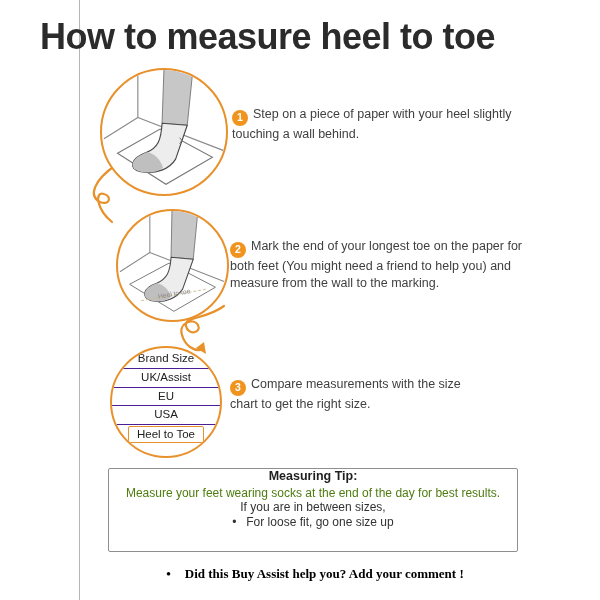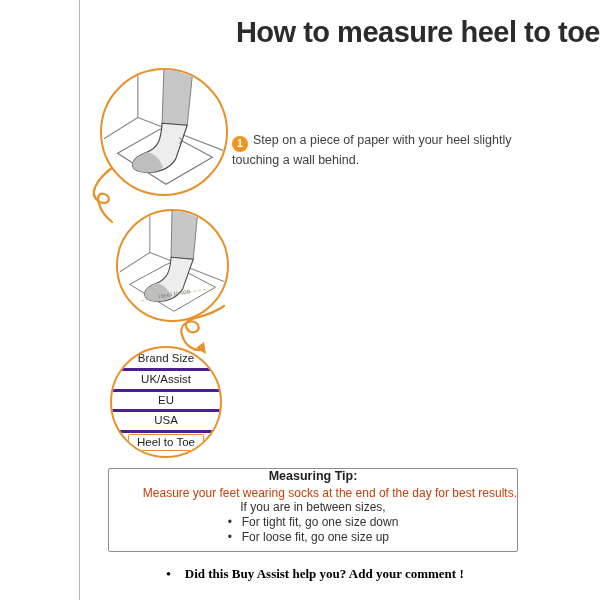--- a/index.html
+++ b/index.html
@@ -1,45 +1,45 @@
 <!DOCTYPE html>
 <html><head>
 <meta charset="utf-8">
 <style>
   html,body{margin:0;padding:0;background:#fff;}
   #canvas{position:relative;width:600px;height:600px;background:#ffffff;overflow:hidden;
           font-family:"Liberation Sans",sans-serif;color:#333;}
   .edge-line{position:absolute;left:79px;top:0;bottom:0;width:1px;background:#b5b5b5;}
-  .title{position:absolute;left:40px;top:16px;width:560px;text-align:right;
-         font-size:29px;font-weight:bold;color:#2b2b2b;letter-spacing:-0.5px;}
+  .title{position:absolute;left:40px;top:16px;width:560px;text-align:left;
+         font-size:36px;font-weight:bold;color:#2b2b2b;letter-spacing:-0.5px;}
   .circle{position:absolute;border:2.5px solid #E8912B;border-radius:50%;background:#fff;
           overflow:hidden;box-sizing:border-box;}
   #circle1{left:100px;top:68px;width:128px;height:128px;}
   #circle2{left:116px;top:209px;width:113px;height:113px;}
   #circle3{left:110px;top:346px;width:112px;height:112px;}
   .circle svg{display:block;width:100%;height:100%;}
   .overlay{position:absolute;left:0;top:0;width:600px;height:600px;pointer-events:none;}
   .step{position:absolute;font-size:12.5px;line-height:17px;color:#3f3f3f;}
-  #step1{left:232px;top:106px;width:284px;margin-top:26px;}
+  #step1{left:232px;top:106px;width:284px;}
   #step2{left:230px;top:238px;width:312px;}
   #step3{left:230px;top:376px;width:254px;}
   .badge{display:inline-flex;align-items:center;justify-content:center;
          width:16px;height:16px;border-radius:50%;background:#F0941E;color:#fff;
          font-size:10.5px;font-weight:bold;margin-right:5px;vertical-align:-3px;}
   .size-table{position:absolute;left:0;top:2px;right:0;}
   .size-row{height:17.8px;line-height:17.8px;text-align:center;font-size:11.5px;color:#222;
-            border-bottom:3px solid #4c1d95;}
+            border-bottom:1px solid #4c1d95;}
   .size-row.last{border-bottom:none;padding-top:1px;height:19px;}
   .hl-box{display:inline-block;border:1.5px solid #E8912B;border-radius:2px;
           padding:0 8px;line-height:15px;background:#fff;}
   .tip-box{position:absolute;left:108px;top:468px;width:410px;height:84px;
            border:1px solid #8f8f8f;border-radius:2px;box-sizing:border-box;
            padding-top:0;background:#fff;}
   .tip-title{text-align:center;font-size:12.5px;font-weight:bold;color:#1f1f1f;}
-  .tip-intro{text-align:right;font-size:12px;color:#c2410c;margin-top:3px;}
+  .tip-intro{text-align:center;font-size:12px;color:#4d7c0f;margin-top:3px;}
   .tip-between{text-align:center;font-size:12px;color:#333;}
   .tip-bullets{width:fit-content;margin:1px auto 0;}
   .tip-bullet-row{font-size:12px;color:#333;line-height:15px;}
   .tip-bullet-row .dot{display:inline-block;width:14px;text-align:left;}
   .footer{position:absolute;left:80px;top:566px;width:470px;text-align:center;
           font-size:13px;font-weight:bold;color:#000000;font-family:Liberation Serif, serif;}
   .footer .dot{margin-right:14px;}
 </style>
 </head>
 <body>
@@ -93,29 +93,32 @@
       <div class="size-row">USA</div>
       <div class="size-row last">
         <span class="hl-box">Heel to Toe</span>
       </div>
     </div>
   </div>
 
   <div class="step" id="step1">
     <span class="badge">1</span><span>Step on a piece of paper with your heel slightly touching a wall behind.</span>
   </div>
+  <div class="step" id="step2">
+    <span class="badge">2</span><span>Mark the end of your longest toe on the paper for both feet (You might need a friend to help you) and measure from the wall to the marking.</span>
+  </div>
+  <div class="step" id="step3">
+    <span class="badge">3</span><span>Compare measurements with the size chart to get the right size.</span>
+  </div>
 
   <div class="tip-box">
     <div class="tip-title">Measuring Tip:</div>
     <div class="tip-intro">Measure your feet wearing socks at the end of the day for best results.</div>
     <div class="tip-between">If you are in between sizes,</div>
     <div class="tip-bullets">
-      <div class="tip-bullet-row">
-        <span class="dot">•</span><span>For tight fit, go one size down</span>
-      </div>
       <div class="tip-bullet-row">
         <span class="dot">•</span><span>For loose fit, go one size up</span>
       </div>
     </div>
   </div>
 
   <div class="footer">
     <span class="dot">•</span><span>Did this Buy Assist help you? Add your comment !</span>
   </div>
 

